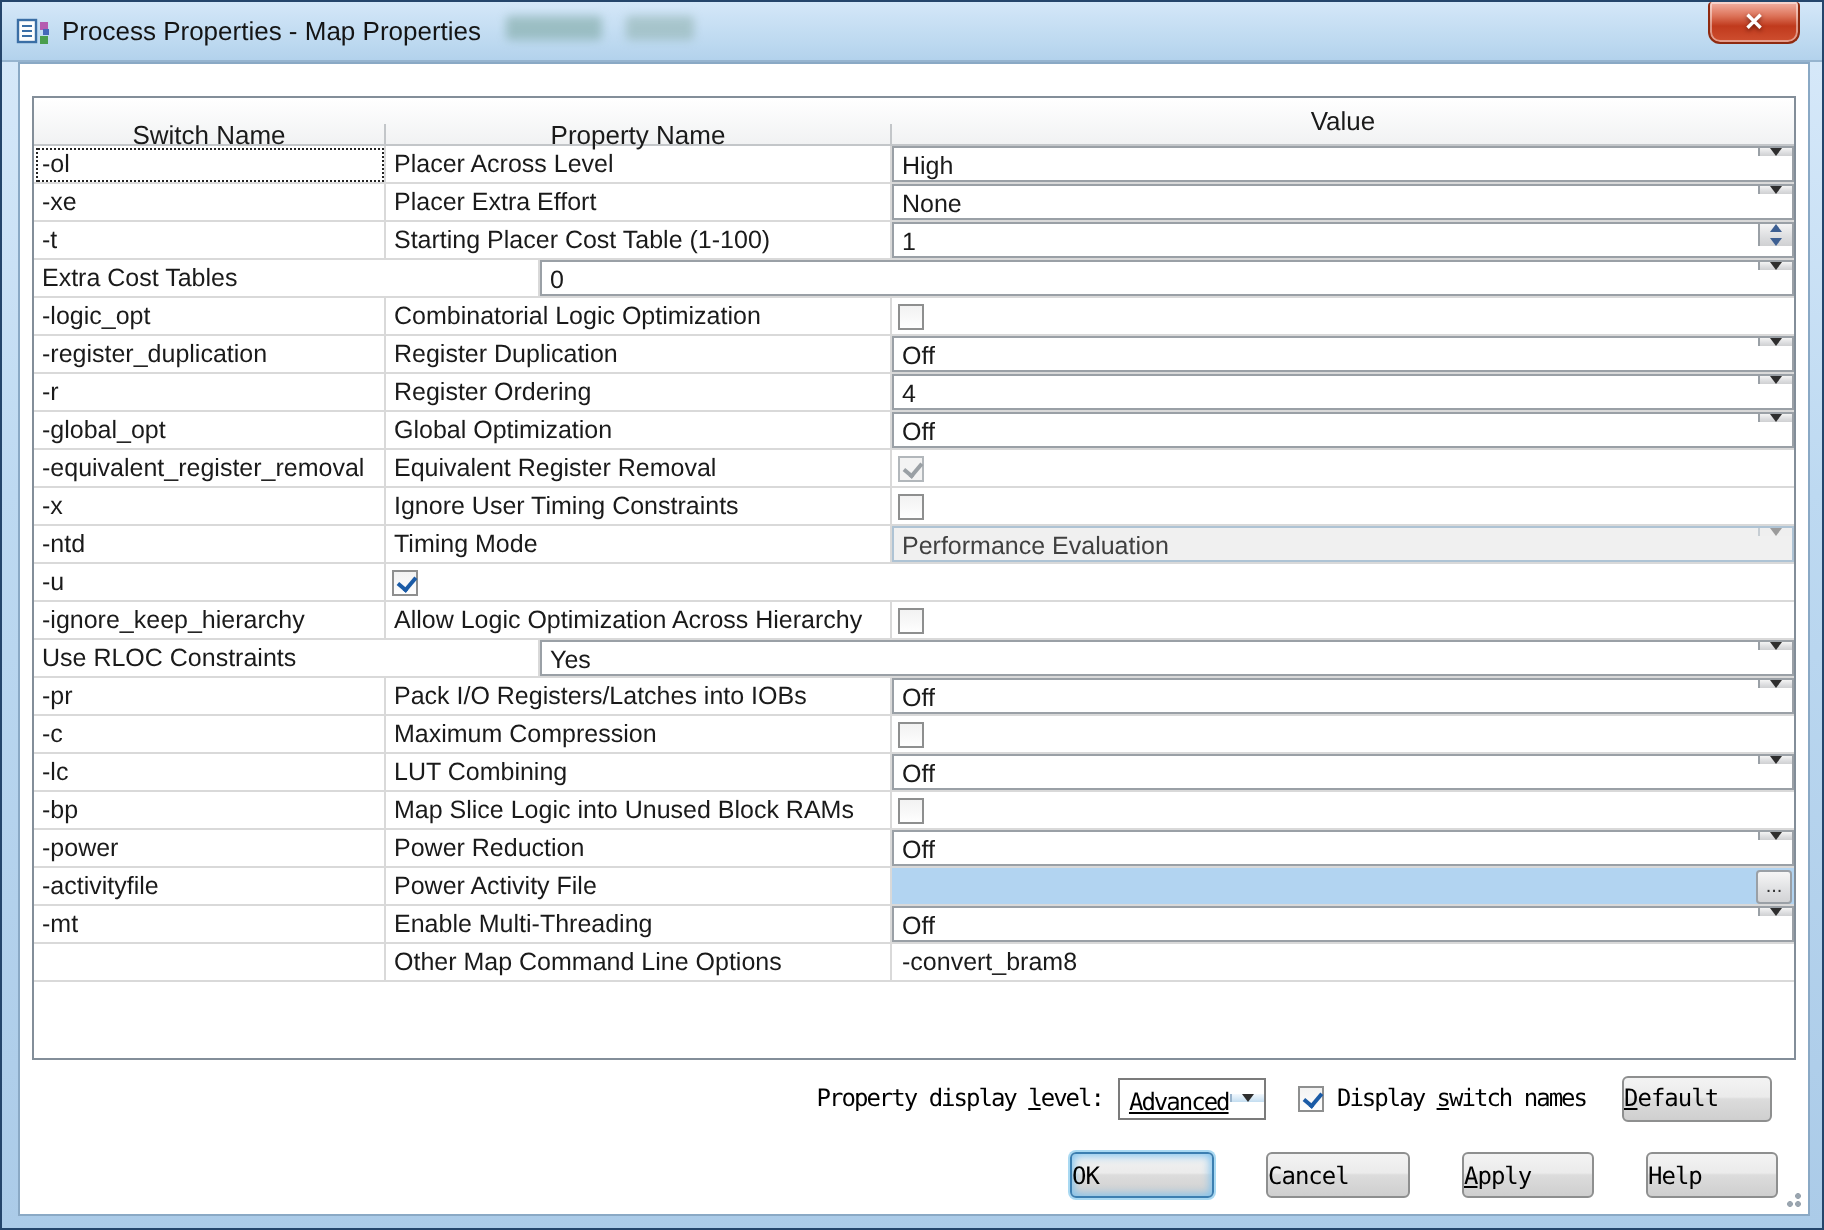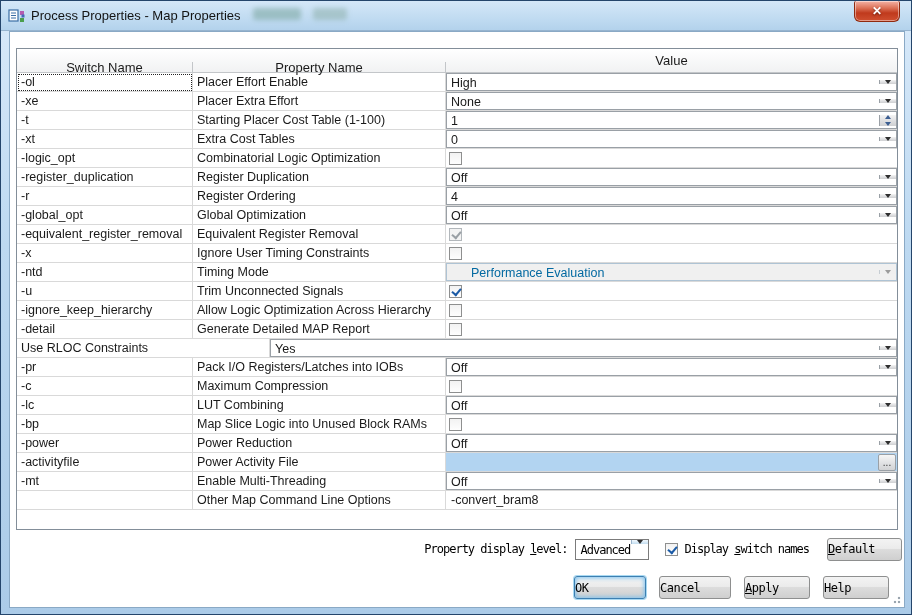--- a/index.html
+++ b/index.html
@@ -40,30 +40,30 @@
   .hcell.c1,.hcell.c2 { border-right:1px solid #c3c6c9;margin-top:13px; }
 
   .trow { display:flex; height:19px; }
   .cell { height:19px; border-bottom:1px solid #d9d9d9; overflow:hidden; white-space:nowrap; }
   .cell.c1,.cell.c2 { border-right:1px solid #d9d9d9; padding:2px 0 0 4px; }
   .cell.c1.focused { outline:1px dotted #222; outline-offset:-2px; }
   .vcell { padding:0; display:flex; align-items:center; }
   .vcell.textv { padding:2px 0 0 5px; display:block; }
   .vcell.hl { background:#b2d4f1; }
 
-  .combo { width:100%; height:100%; display:flex; align-items:center;
+  .combo { width:100%; height:100%; display:flex; align-items:flex-start;
     border:1px solid #9aa0a6; background:#fff; }
   .combo-text { flex:1; padding:2px 0 0 4px; overflow:hidden; white-space:nowrap; }
   .combo-btn { width:17px; display:flex; align-items:center; justify-content:center;
     background:linear-gradient(#f4f4f4,#dcdddf 60%,#cfd0d2);
     border-left:1px solid #9aa0a6; cursor:default; }
   .tri-down { width:0; height:0; border-left:3.5px solid transparent;
     border-right:3.5px solid transparent; border-top:4px solid #2e2e2e; }
   .combo.disabled { background:#f0f0f0; border-color:#aec3d4; }
-  .combo.disabled .combo-text { color:#0369a1;margin-left:20px; }
+  .combo.disabled .combo-text { color:#404040; }
   .combo.disabled .combo-btn { background:#efefef; border-left-color:#c6cdd3; }
   .combo.disabled .tri-down { border-top-color:#9b9b9b; }
 
   .spin-btn { width:17px; display:flex; flex-direction:column; align-items:center;
     justify-content:center; gap:3px; background:linear-gradient(#f4f4f4,#dcdddf 60%,#cfd0d2);
     border-left:1px solid #9aa0a6; }
   .tri-up-s { width:0; height:0; border-left:3px solid transparent;
     border-right:3px solid transparent; border-bottom:4px solid #3d5f92; }
   .tri-down-s { width:0; height:0; border-left:3px solid transparent;
     border-right:3px solid transparent; border-top:4px solid #3d5f92; }
@@ -76,37 +76,37 @@
   .cb.disabled.checked::after { border-color:#9aa0a5; }
 
   .ellipsis-btn { width:18px; height:17px; margin-right:1px; font-size:10px; line-height:9px;
     background:linear-gradient(#f6f6f6,#dfe0e2 60%,#d2d3d5); border:1px solid #9aa0a6;
     border-radius:2px; color:#333; text-align:center; cursor:default; }
   .spacer { flex:1; }
 
   
   .mono { font-family:"DejaVu Sans Mono","Liberation Mono",monospace; }
   .footer1 { position:absolute; left:0; top:504px; width:100%; height:26px;
-    display:flex; align-items:center; justify-content:flex-end; padding-right:2px; }
+    display:flex; align-items:center; justify-content:flex-end; padding-right:18px; }
   .flabel { font-size:12px; letter-spacing:-1px; color:#000; white-space:nowrap; }
-  .lvl-combo { margin-left:8px; width:74px; height:21px; display:flex; align-items:flex-start;
-    border:1px solid #7b7b7b; background:#fff; }
+  .lvl-combo { margin-left:8px; width:74px; height:21px; display:flex; align-items:center;
+    border:1px solid #7b7b7b; background:#fff;text-decoration:underline; }
   .lvl-text { flex:1; padding:3px 0 0 4px; font-size:12px; letter-spacing:-1px; overflow:hidden; }
   .lvl-btn { width:17px; display:flex; align-items:center; justify-content:center;
     background:linear-gradient(#f2f8fd,#d7e9f6 60%,#c3ddf0); border-left:1px solid #9ab4cc; }
   .footer1 .cb { margin:0 0 0 16px; }
   .chk-label { margin-left:6px; }
   .default-btn { margin-left:18px; width:75px; height:23px; }
 
   .win-btn { height:23px; background:linear-gradient(#f3f3f3,#ebebeb 45%,#dcdcdc 50%,#cfcfcf);
     border:1px solid #8e8f8f; border-radius:3px; font-size:12px; letter-spacing:-0.5px;
     color:#000; display:flex; align-items:center; justify-content:flex-start; cursor:default;
     font-family:"DejaVu Sans Mono","Liberation Mono",monospace; }
   .footer2 { position:absolute; left:0; top:544px; width:100%; display:flex;
-    justify-content:flex-end; gap:13px; padding-right:15px; }
+    justify-content:flex-end; gap:26px; padding-right:15px; }
   .footer2 .win-btn { width:72px; }
   .footer2 .win-btn.narrow { width:66px; }
   .win-btn.focused { border-color:#3c7fb1;
     box-shadow:0 0 0 1px #a9d9f2, inset 0 0 4px 1px #7fc3ef; }
   u { text-decoration:underline; }
 
   .grip { position:absolute; right:3px; bottom:3px; width:11px; height:11px;
     background:
       radial-gradient(circle at 9px 9px, #9aa5af 1.3px, transparent 1.6px),
       radial-gradient(circle at 9px 5px, #9aa5af 1.3px, transparent 1.6px),
@@ -139,21 +139,21 @@
 
     <div class="ptable">
       <div class="thead">
         <div class="hcell c1">Switch Name</div>
         <div class="hcell c2">Property Name</div>
         <div class="hcell c3">Value</div>
       </div>
       <div id="tbody">
           <div class="trow">
             <div class="cell c1 focused"><span>-ol</span></div>
-            <div class="cell c2"><span>Placer Effort Enable</span></div>
+            <div class="cell c2"><span>Placer Across Level</span></div>
             <div class="cell c3 vcell">
               <div class="combo">
                 <span class="combo-text">High</span>
                 <span class="combo-btn">
                   <i class="tri-down"></i>
                 </span>
               </div>
             </div>
           </div>
           <div class="trow">
@@ -175,21 +175,20 @@
               <div class="combo">
                 <span class="combo-text">1</span>
                 <span class="spin-btn">
                   <i class="tri-up-s"></i>
                   <i class="tri-down-s"></i>
                 </span>
               </div>
             </div>
           </div>
           <div class="trow">
-            <div class="cell c1"><span>-xt</span></div>
             <div class="cell c2"><span>Extra Cost Tables</span></div>
             <div class="cell c3 vcell">
               <div class="combo">
                 <span class="combo-text">0</span>
                 <span class="combo-btn">
                   <i class="tri-down"></i>
                 </span>
               </div>
             </div>
           </div>
@@ -257,35 +256,27 @@
               <div class="combo disabled">
                 <span class="combo-text">Performance Evaluation</span>
                 <span class="combo-btn">
                   <i class="tri-down"></i>
                 </span>
               </div>
             </div>
           </div>
           <div class="trow">
             <div class="cell c1"><span>-u</span></div>
-            <div class="cell c2"><span>Trim Unconnected Signals</span></div>
             <div class="cell c3 vcell">
               <span class="cb checked"></span>
             </div>
           </div>
           <div class="trow">
             <div class="cell c1"><span>-ignore_keep_hierarchy</span></div>
             <div class="cell c2"><span>Allow Logic Optimization Across Hierarchy</span></div>
-            <div class="cell c3 vcell">
-              <span class="cb"></span>
-            </div>
-          </div>
-          <div class="trow">
-            <div class="cell c1"><span>-detail</span></div>
-            <div class="cell c2"><span>Generate Detailed MAP Report</span></div>
             <div class="cell c3 vcell">
               <span class="cb"></span>
             </div>
           </div>
           <div class="trow">
             <div class="cell c2"><span>Use RLOC Constraints</span></div>
             <div class="cell c3 vcell">
               <div class="combo">
                 <span class="combo-text">Yes</span>
                 <span class="combo-btn">

